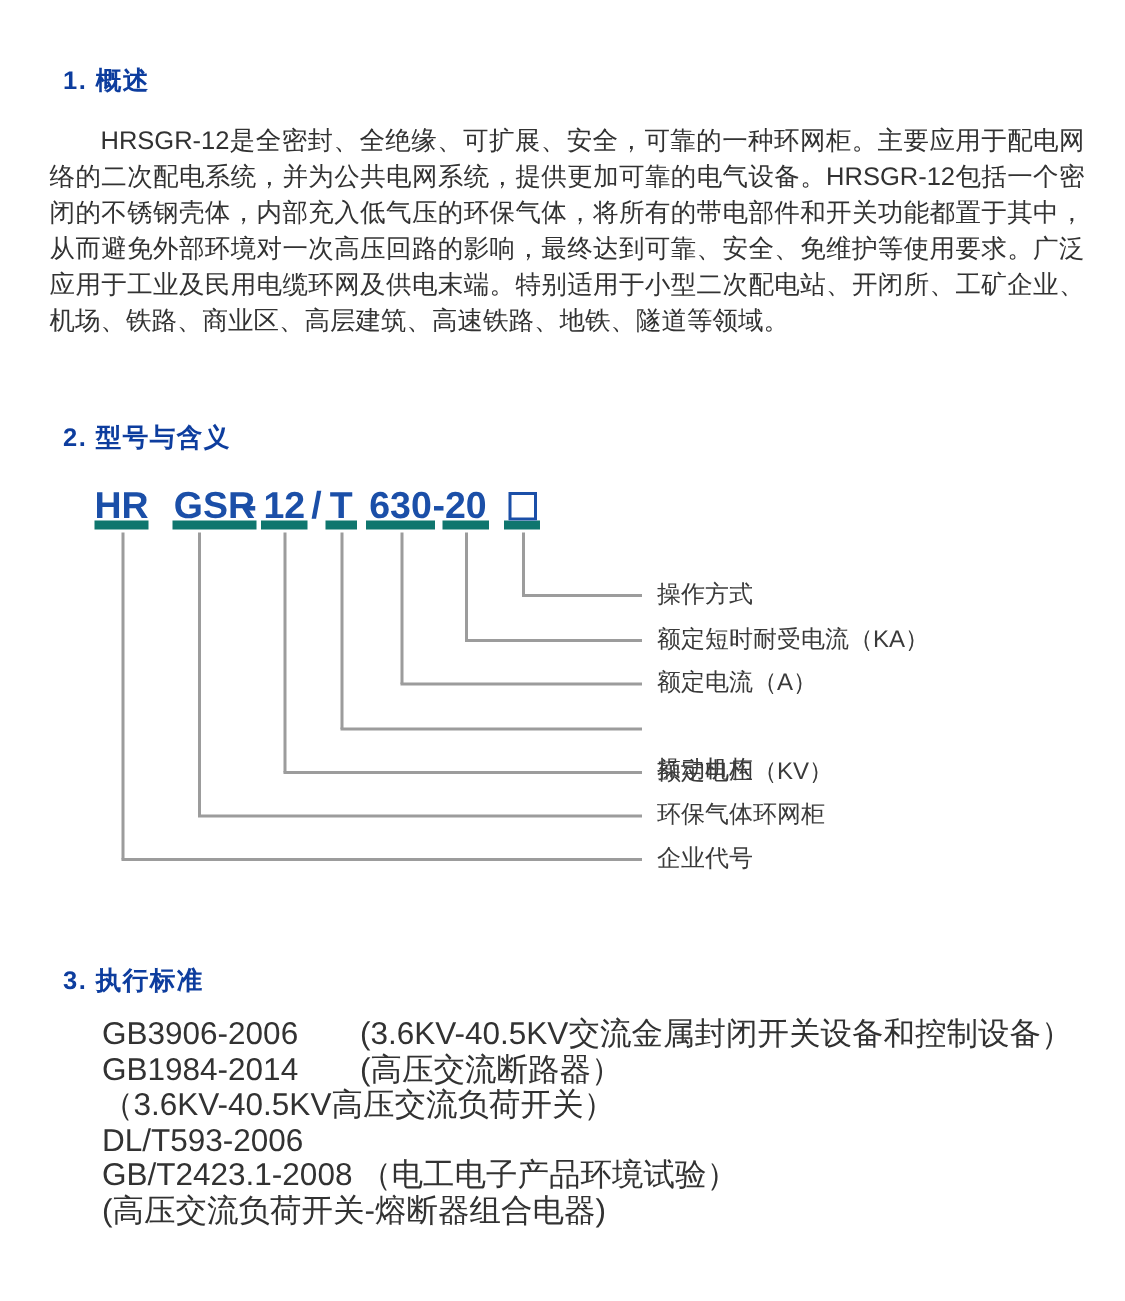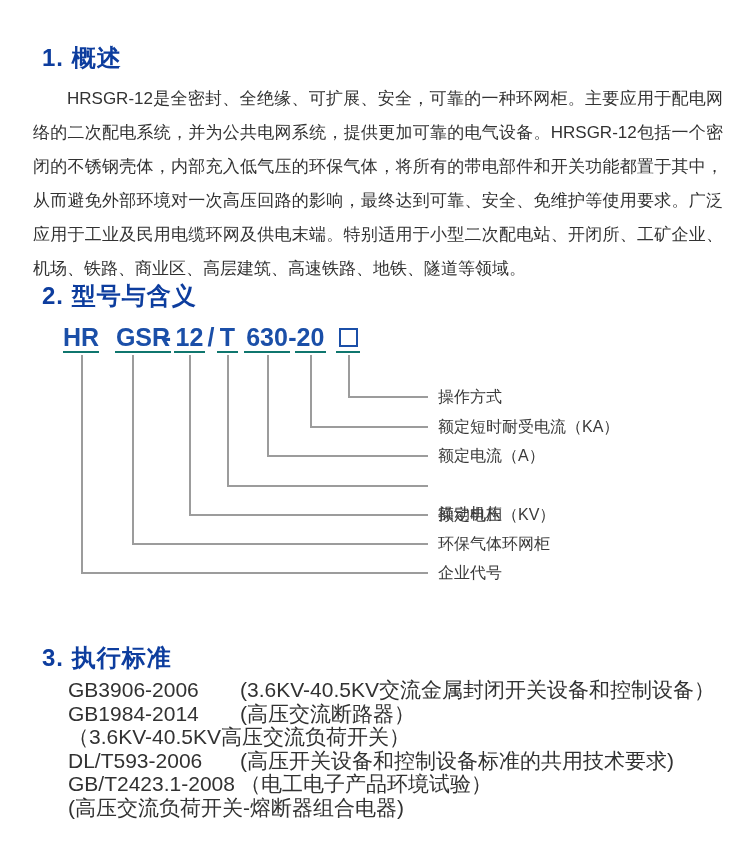--- a/index.html
+++ b/index.html
@@ -11,54 +11,54 @@
   .page {
     position: relative;
     width: 750px;
     height: 867px;
     background: #ffffff;
     overflow: hidden;
   }
   .sec-heading {
     position: absolute;
     left: 42px;
-    font-size: 24px;
+    font-size: 17px;
     font-weight: bold;
     color: #0d3d9e;
     letter-spacing: 1px;
   }
   #heading-1 { top: 42px; }
   #heading-2 { top: 280px; }
   #heading-3 { top: 642px; }
 
   .overview-paragraph {
     position: absolute;
     left: 33px;
     top: 82px;
     width: 690px;
     font-size: 17px;
-    line-height: 34px;
+    line-height: 24px;
     text-align: justify;
     text-indent: 2em;
     color: #323232;
   }
 
   
   .model-row { position: absolute; top: 324px; left: 0; height: 32px; width: 750px; }
   .model-seg {
     position: absolute;
     top: 0;
     height: 29px;
     font-size: 25px;
     font-weight: bold;
     color: #1b4fa8;
     text-align: center;
     line-height: 26px;
   }
-  .model-seg.underlined { border-bottom: 2px solid #0f766e; }
+  .model-seg.underlined { border-bottom: 6px solid #0f766e; }
   .square-box {
     display: inline-block;
     width: 19px;
     height: 19px;
     border: 2.5px solid #1b4fa8;
     margin-top: 4px;
     background: #ffffff;
   }
 
   
@@ -139,21 +139,20 @@
     </div>
     <div class="standard-row">
       <span class="standard-code">GB1984-2014</span>
       <span class="standard-desc">(高压交流断路器）</span>
     </div>
     <div class="standard-row">
       <span class="standard-desc">（3.6KV-40.5KV高压交流负荷开关）</span>
     </div>
     <div class="standard-row">
       <span class="standard-code">DL/T593-2006</span>
-      <span class="standard-desc">(高压开关设备和控制设备标准的共用技术要求)</span>
     </div>
     <div class="standard-row">
       <span class="standard-code">GB/T2423.1-2008</span>
       <span class="standard-desc">（电工电子产品环境试验）</span>
     </div>
     <div class="standard-row">
       <span class="standard-desc">(高压交流负荷开关-熔断器组合电器)</span>
     </div>
   </div>
 

